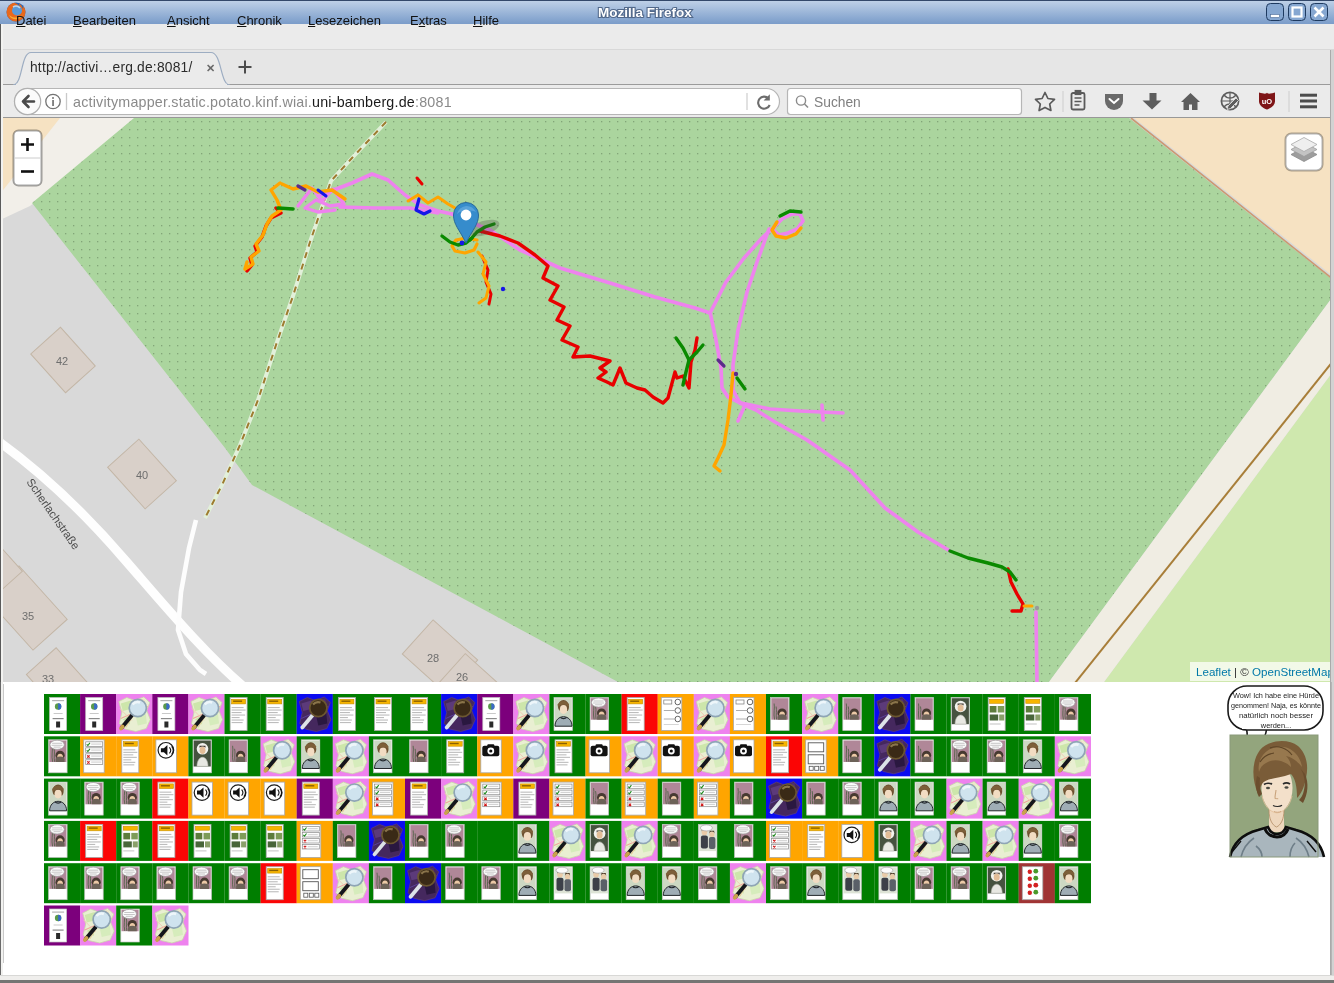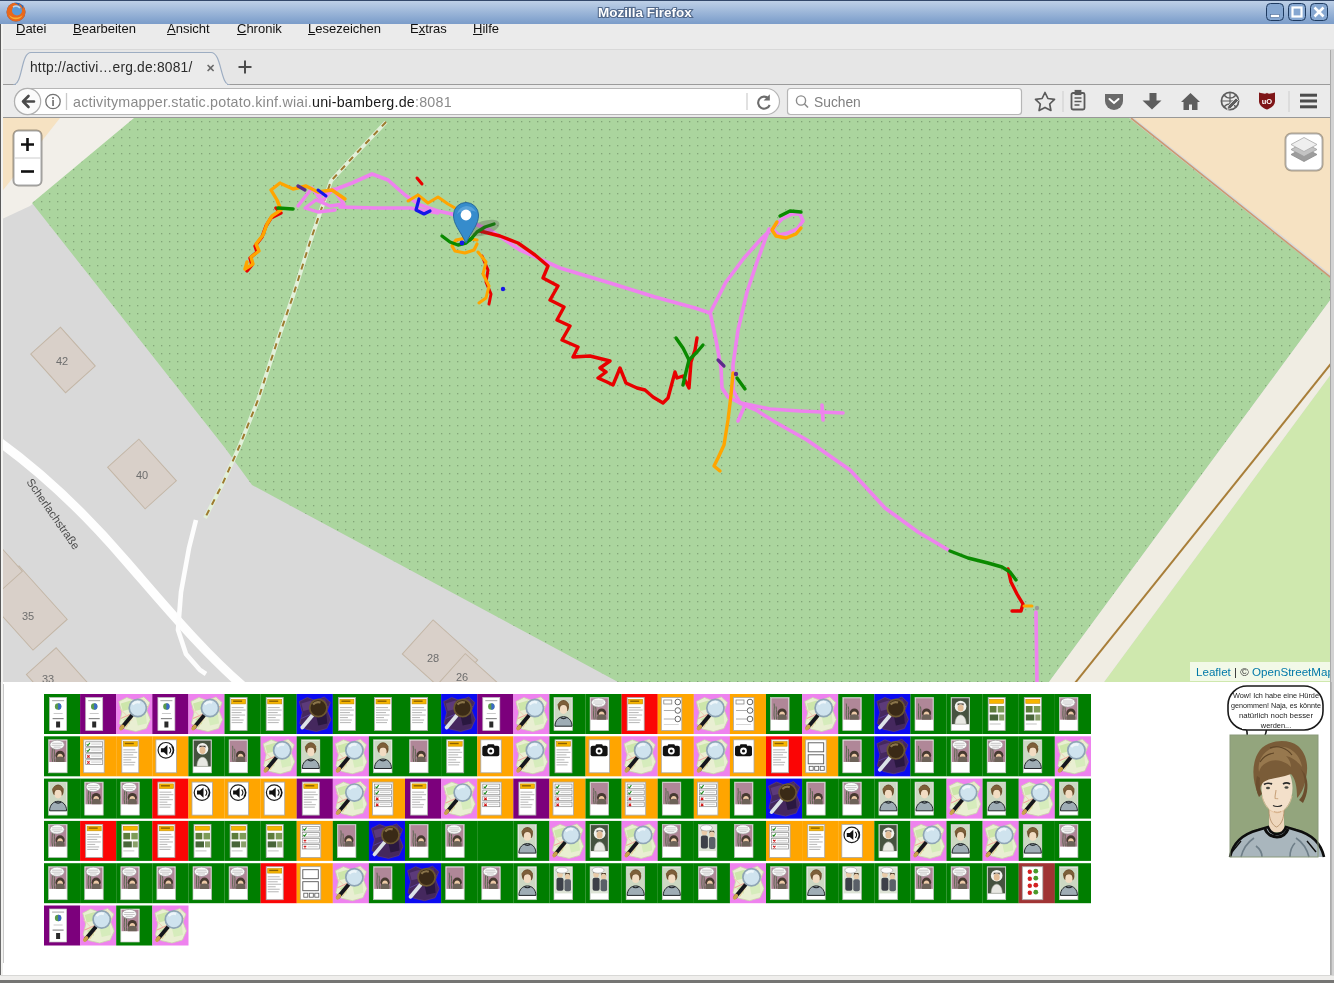--- a/index.html
+++ b/index.html
@@ -25,21 +25,21 @@
  <g stroke="#1e3a60" stroke-width="1" fill="#86a7d1">
   <rect x="1266.5" y="3.5" width="17" height="17" rx="4"></rect>
   <rect x="1288.5" y="3.5" width="17" height="17" rx="4"></rect>
   <rect x="1310.5" y="3.5" width="17" height="17" rx="4"></rect>
  </g>
  <rect x="1270.5" y="14.5" width="9" height="3" fill="#fff" stroke="#4a6a95" stroke-width="0.6"></rect>
  <rect x="1292.5" y="7.5" width="9" height="9" fill="none" stroke="#fff" stroke-width="2.2"></rect>
  <path d="M1314.5,7.5 l9,9 M1323.5,7.5 l-9,9" stroke="#fff" stroke-width="2.6"></path>
 </svg>
     <div id="menusep" class="abs" style="left:0;top:49px;width:1334px;height:1px;background:#d8d8d8"></div>
-    <div class="abs" style="left:0;top:16px;width:1128px;height:26px">
+    <div class="abs" style="left:0;top:8px;width:1128px;height:26px">
       <div class="mi" style="left:16px"><u>D</u>atei</div>
       <div class="mi" style="left:73px"><u>B</u>earbeiten</div>
       <div class="mi" style="left:167px"><u>A</u>nsicht</div>
       <div class="mi" style="left:237px"><u>C</u>hronik</div>
       <div class="mi" style="left:308px"><u>L</u>esezeichen</div>
       <div class="mi" style="left:410px">E<u>x</u>tras</div>
       <div class="mi" style="left:473px"><u>H</u>ilfe</div>
     </div>
 <svg class="abs" style="left:0;top:50px" width="1334" height="35">
  <rect x="0" y="0" width="1334" height="35" fill="#e6e6e6"></rect>

